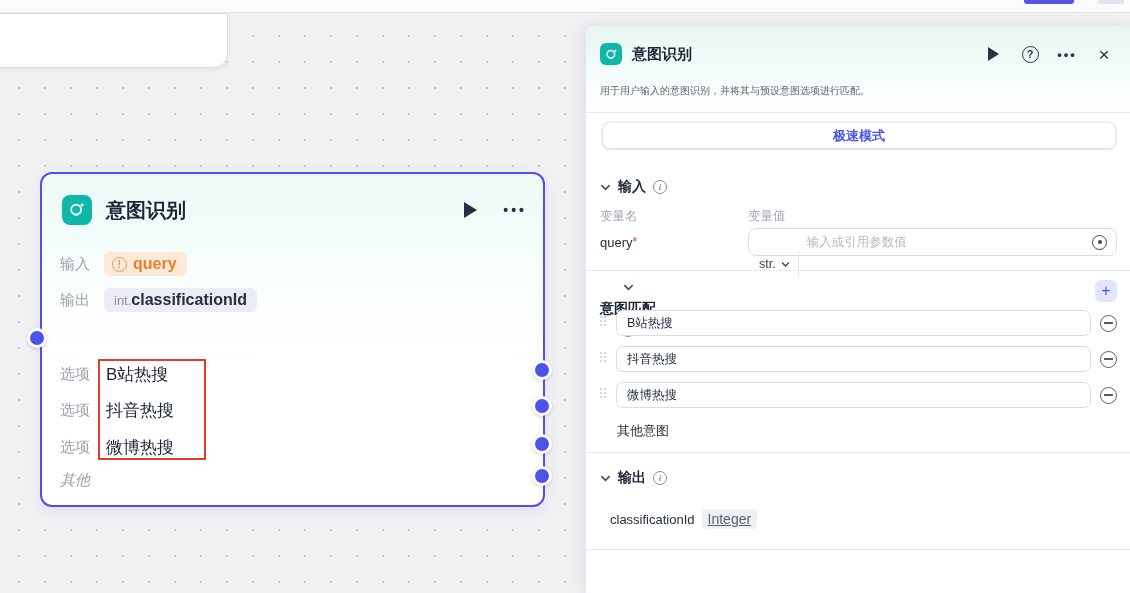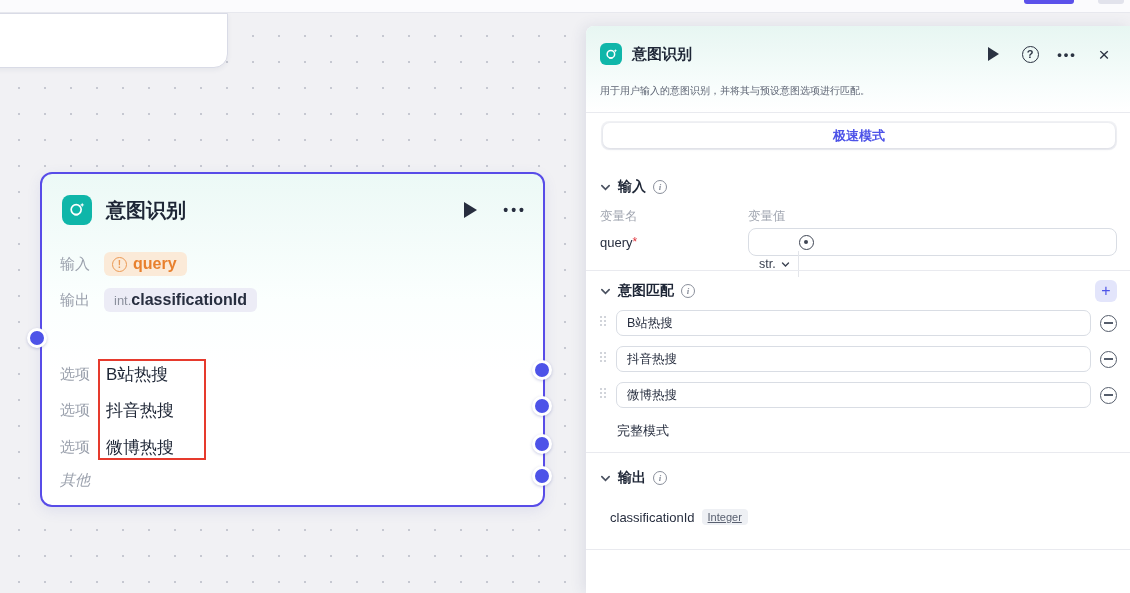--- a/index.html
+++ b/index.html
@@ -82,21 +82,21 @@
     display:flex; align-items:center; justify-content:center; cursor:pointer; }
   .intent-row { left:14px; width:517px; height:26px; display:flex; align-items:center; }
   .drag-handle { width:10px; height:14px; margin-right:6px; display:grid; grid-template-columns:2px 2px; grid-auto-rows:2px; gap:2px; cursor:grab; }
   .drag-handle i { background:#c2c6ce; border-radius:50%; }
   .intent-input { flex:1; height:26px; border:1px solid #d9dde4; border-radius:7px; font-size:12.5px; color:#272e3f; padding:0 10px;
     outline:none; background:#fff; font-family:"Liberation Sans",sans-serif; }
   .minus-btn { width:17px; height:17px; border:1.5px solid #565e6c; border-radius:50%; margin-left:9px; position:relative; flex:none; cursor:pointer; }
   .minus-btn::after { content:""; position:absolute; left:3px; right:3px; top:50%; height:1.6px; margin-top:-0.8px; background:#565e6c; }
   #other-intent { font-size:13px; color:#272e3f; }
   #out-name { font-size:13px; color:#272e3f; }
-  .type-badge { background:#eef0f4; color:#596070; font-size:11px; border-radius:4px; padding:2px 6px; margin-left:7px;text-decoration:underline; }
+  .type-badge { background:#eef0f4; color:#596070; font-size:14px; border-radius:4px; padding:2px 6px; margin-left:7px;text-decoration:underline; }
 </style>
 </head>
 <body>
 
 <div id="topbar" class="abs">
   <div id="topbar-run-frag" class="abs"></div>
   <div id="topbar-btn-frag" class="abs"></div>
 </div>
 
 <div id="canvas" class="abs">
@@ -202,25 +202,26 @@
   <span class="col-label abs" style="left:14px; top:182px;">变量名</span>
   <span class="col-label abs" style="left:162px; top:182px;">变量值</span>
   <span id="query-name" class="abs" style="left:14px; top:209px;"><span>query</span><span class="req">*</span></span>
   <div id="value-group" class="abs">
     <span id="type-select">
       <span>str.</span>
       <svg width="9" height="9" viewBox="0 0 12 12">
           <path d="M2 4l4 4 4-4" stroke="#3a4150" stroke-width="1.8" fill="none" stroke-linecap="round"></path>
         </svg>
     </span>
+    <input id="value-input" type="text" placeholder="输入或引用参数值" style="">
     <span class="ref-icon"></span>
   </div>
   <div class="pdivider abs" style="top:244px;"></div>
 
-  <div class="sec-header abs" style="left:14px; top:256px;">
+  <div class="sec-header abs" style="left:14px; top:256px;flex-direction:column;">
     <span class="chev">
       <svg width="11" height="11" viewBox="0 0 12 12">
           <path d="M2 4l4 4 4-4" stroke="#4a5160" stroke-width="1.8" fill="none" stroke-linecap="round"></path>
         </svg>
     </span>
     <span class="sec-title">意图匹配</span>
     <span class="info-circle">i</span>
   </div>
   <div class="plus-btn abs">+</div>
 
@@ -253,21 +254,21 @@
         <i></i>
         <i></i>
         <i></i>
         <i></i>
         <i></i>
         <i></i>
       </span>
     <input class="intent-input" type="text" value="微博热搜" style="">
     <span class="minus-btn"></span>
   </div>
-  <span id="other-intent" class="abs" style="left:31px; top:396px;">完整模式</span>
+  <span id="other-intent" class="abs" style="left:31px; top:396px;">其他意图</span>
   <div class="pdivider abs" style="top:426px;"></div>
 
   <div class="sec-header abs" style="left:14px; top:443px;">
     <span class="chev">
       <svg width="11" height="11" viewBox="0 0 12 12">
           <path d="M2 4l4 4 4-4" stroke="#4a5160" stroke-width="1.8" fill="none" stroke-linecap="round"></path>
         </svg>
     </span>
     <span class="sec-title">输出</span>
     <span class="info-circle">i</span>

